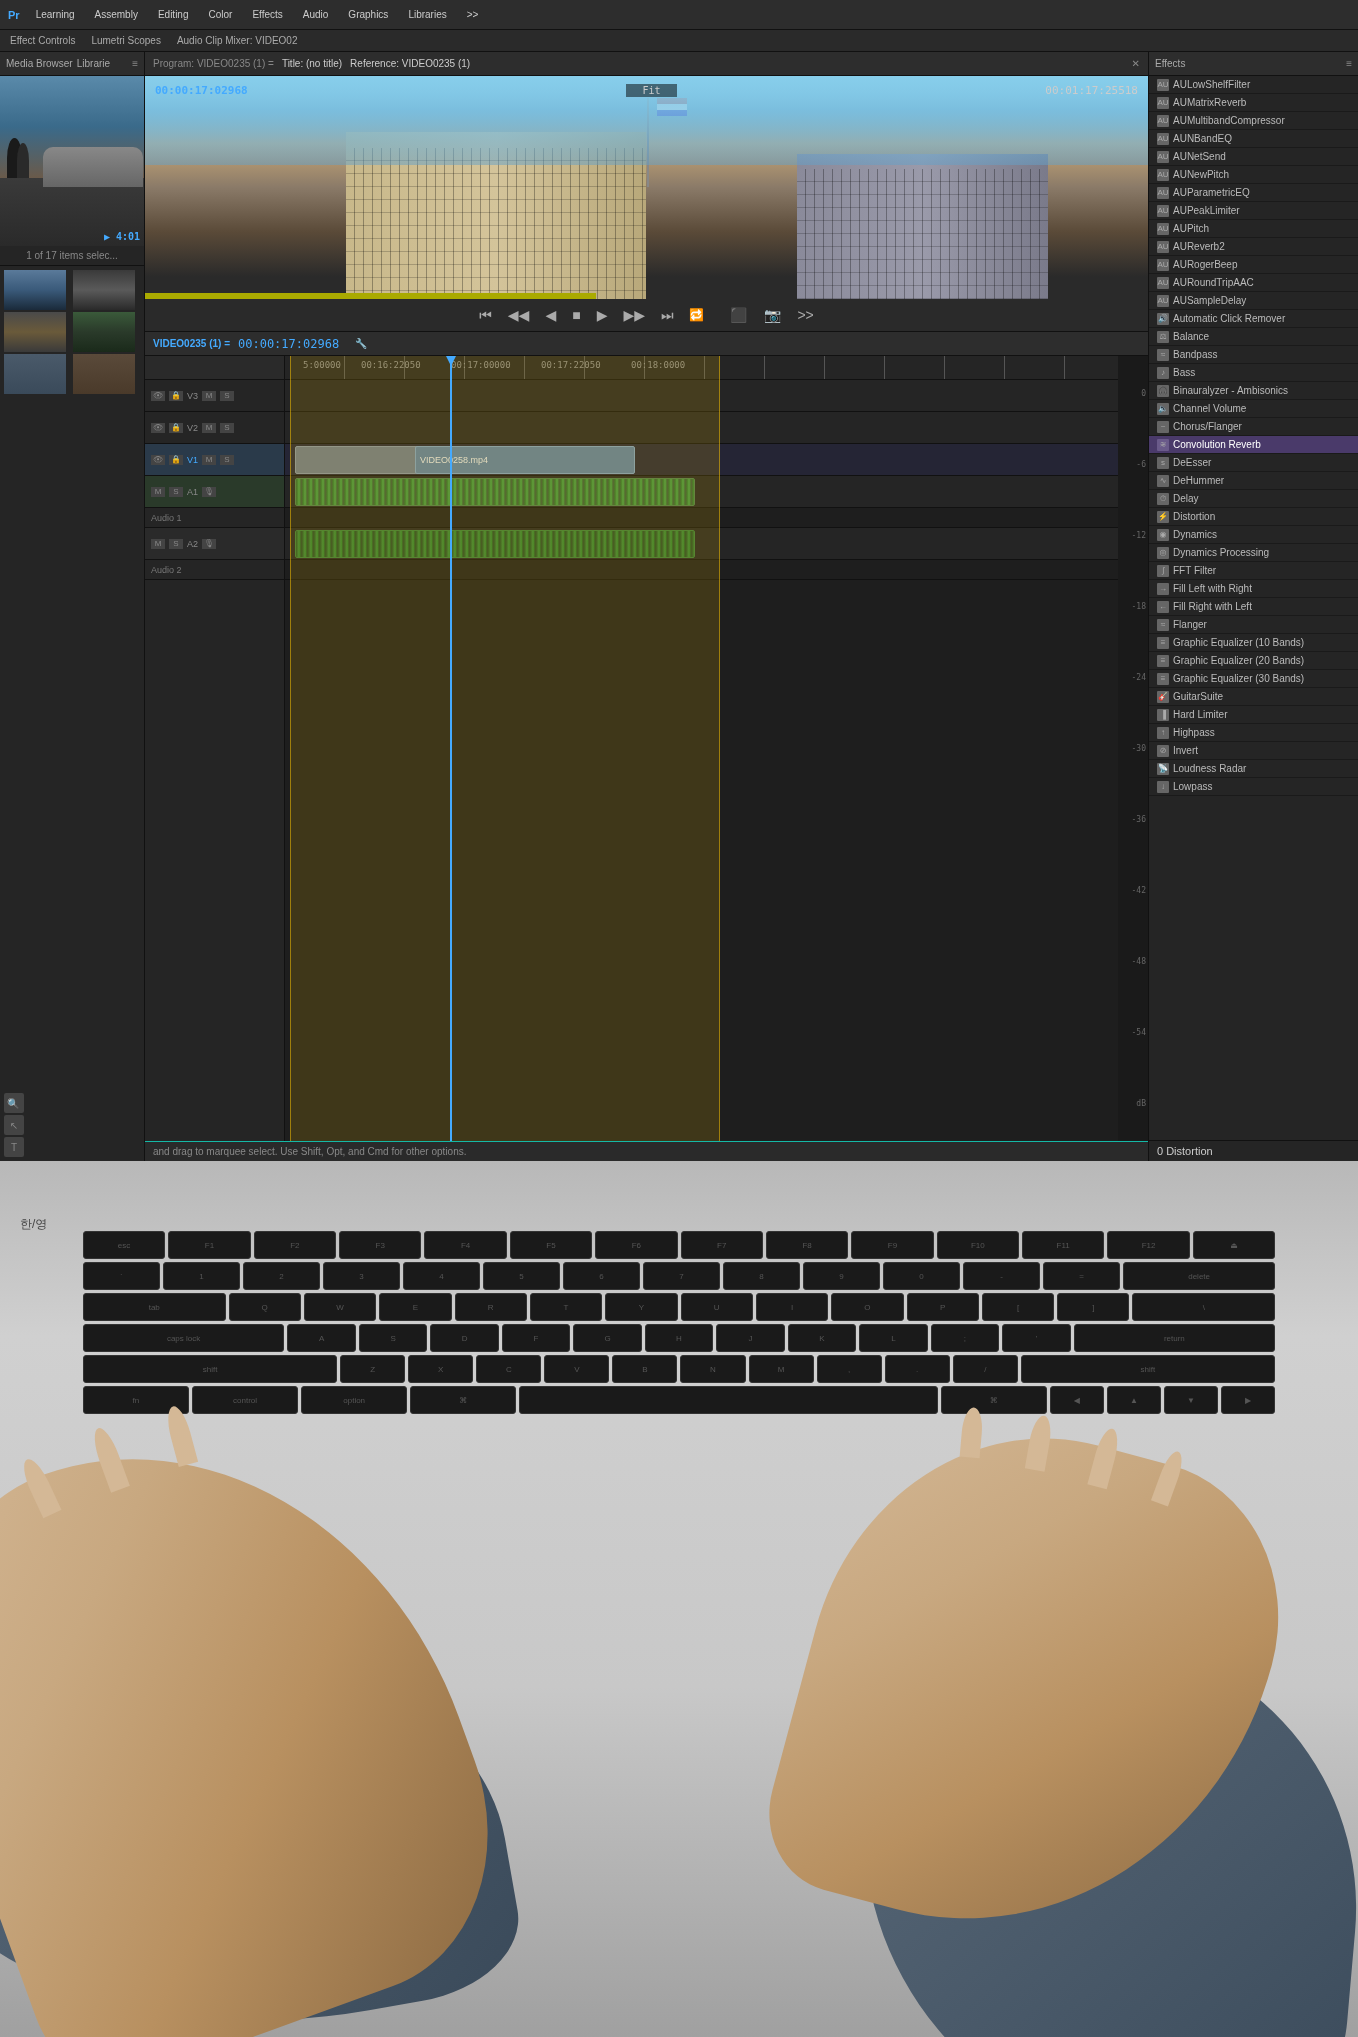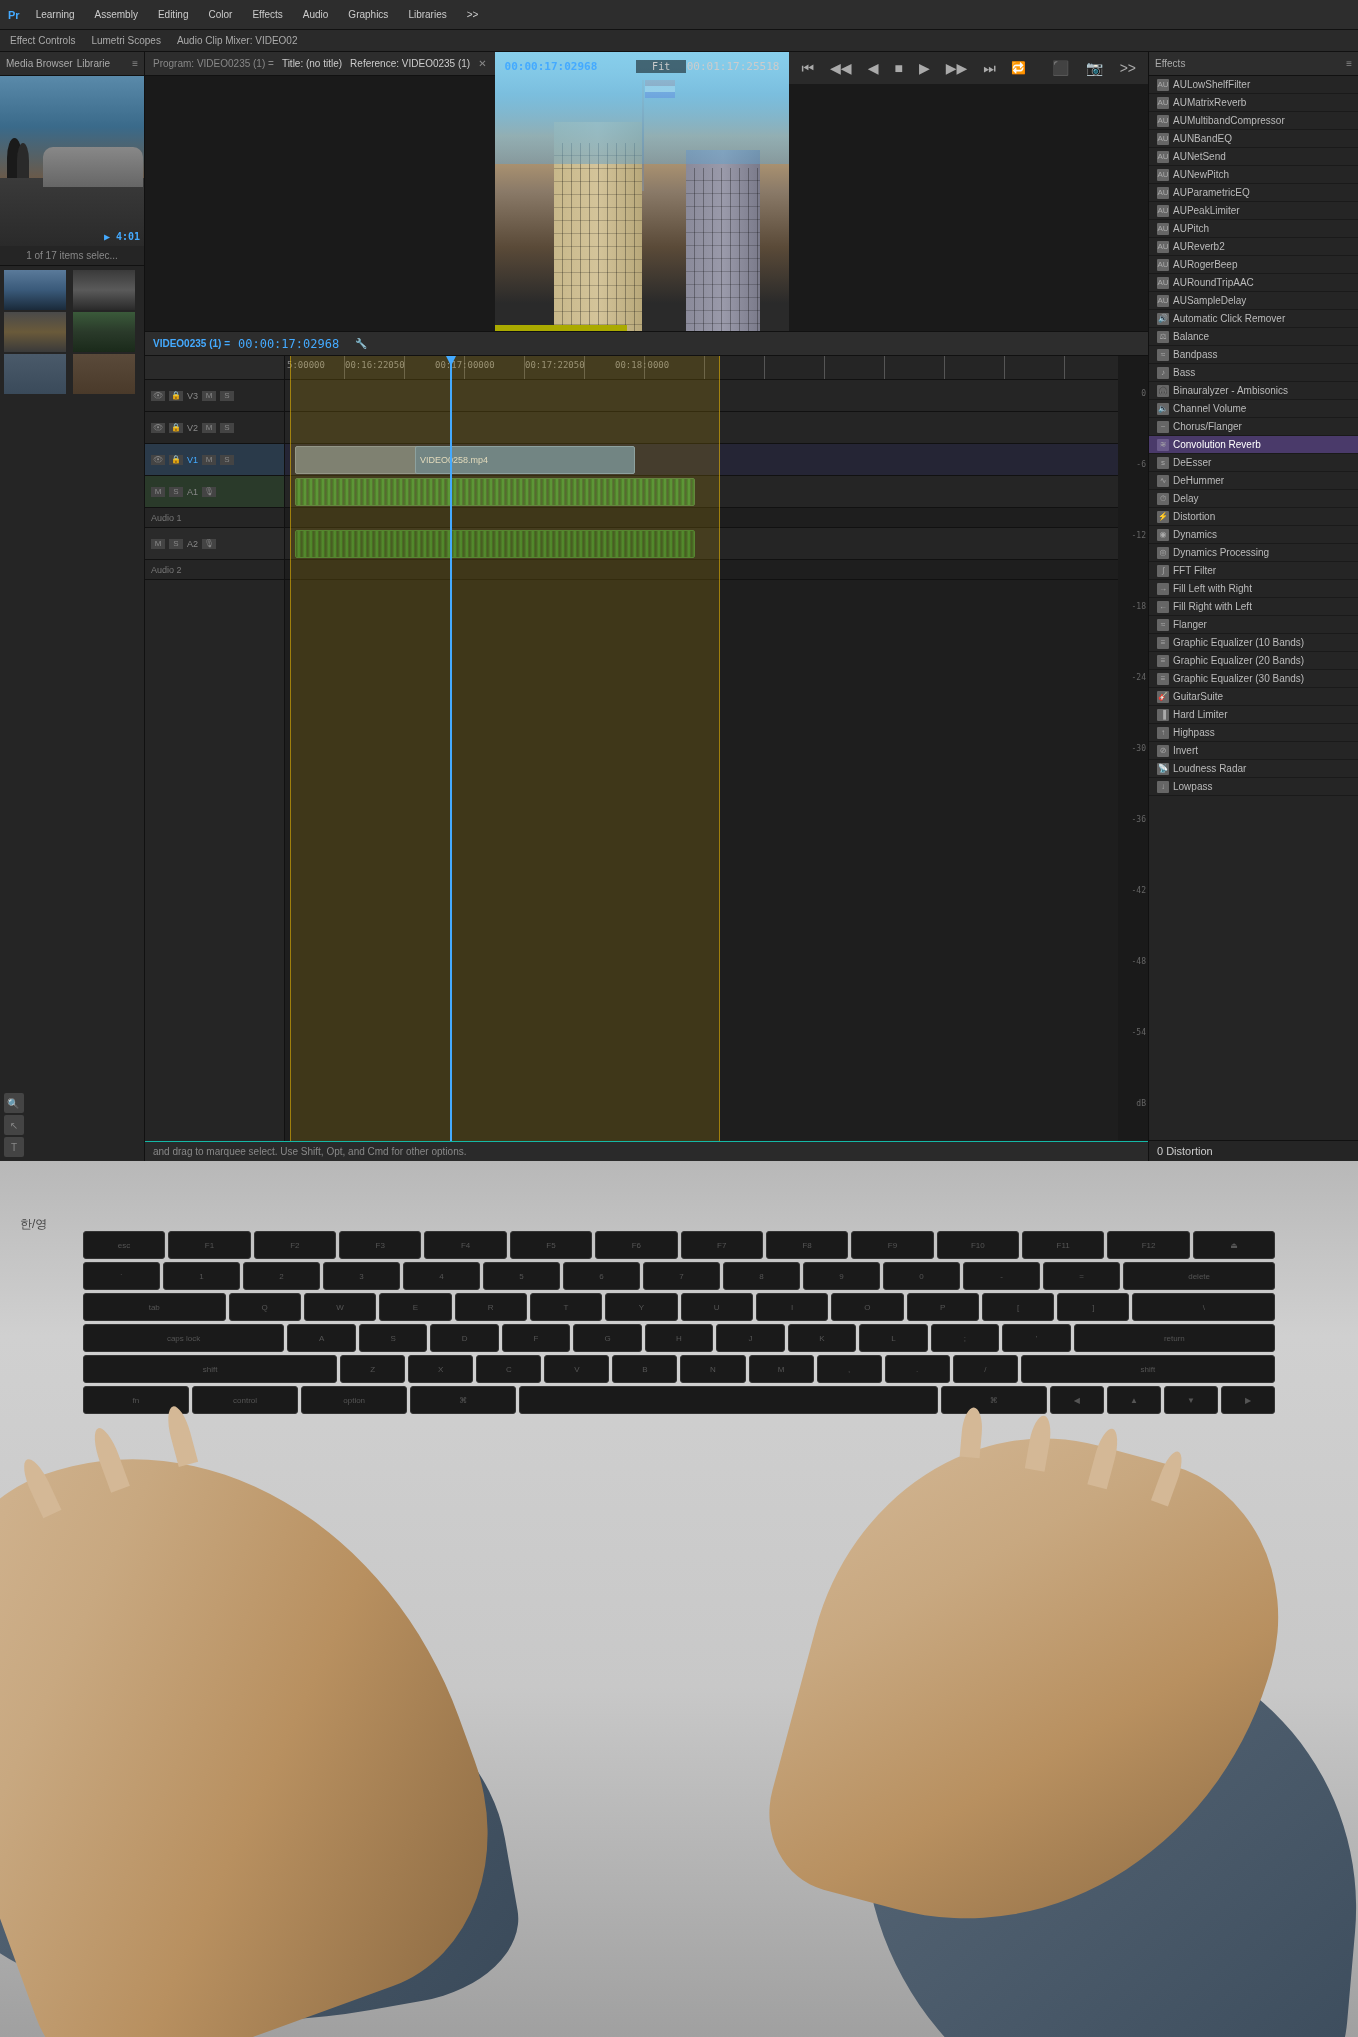--- a/index.html
+++ b/index.html
@@ -115,21 +115,21 @@
       flex: 1;
       display: flex;
       flex-direction: column;
     }
 
     
     .program-monitor {
       height: 280px;
       background: #1a1a1a;
       display: flex;
-      flex-direction: row;
+      flex-direction: column;
       border-bottom: 1px solid #111;
     }
 
     .monitor-header {
       height: 24px;
       background: #2d2d2d;
       display: flex;
       align-items: center;
       padding: 0 8px;
       font-size: 10px;
@@ -318,20 +318,21 @@
       top: 0; left: 0; right: 0; bottom: 0;
       background: repeating-linear-gradient(90deg, transparent 0px, transparent 59px, #555 59px, #555 60px);
     }
 
     .ruler-label {
       position: absolute;
       top: 4px;
       font-size: 9px;
       color: #888;
       font-family: monospace;
+      margin-left: 16px;
     }
 
     .track-row {
       height: 32px;
       border-bottom: 1px solid #111;
       position: relative;
     }
 
     .track-row-v3 { background: #252525; }
     .track-row-v2 { background: #252525; }

